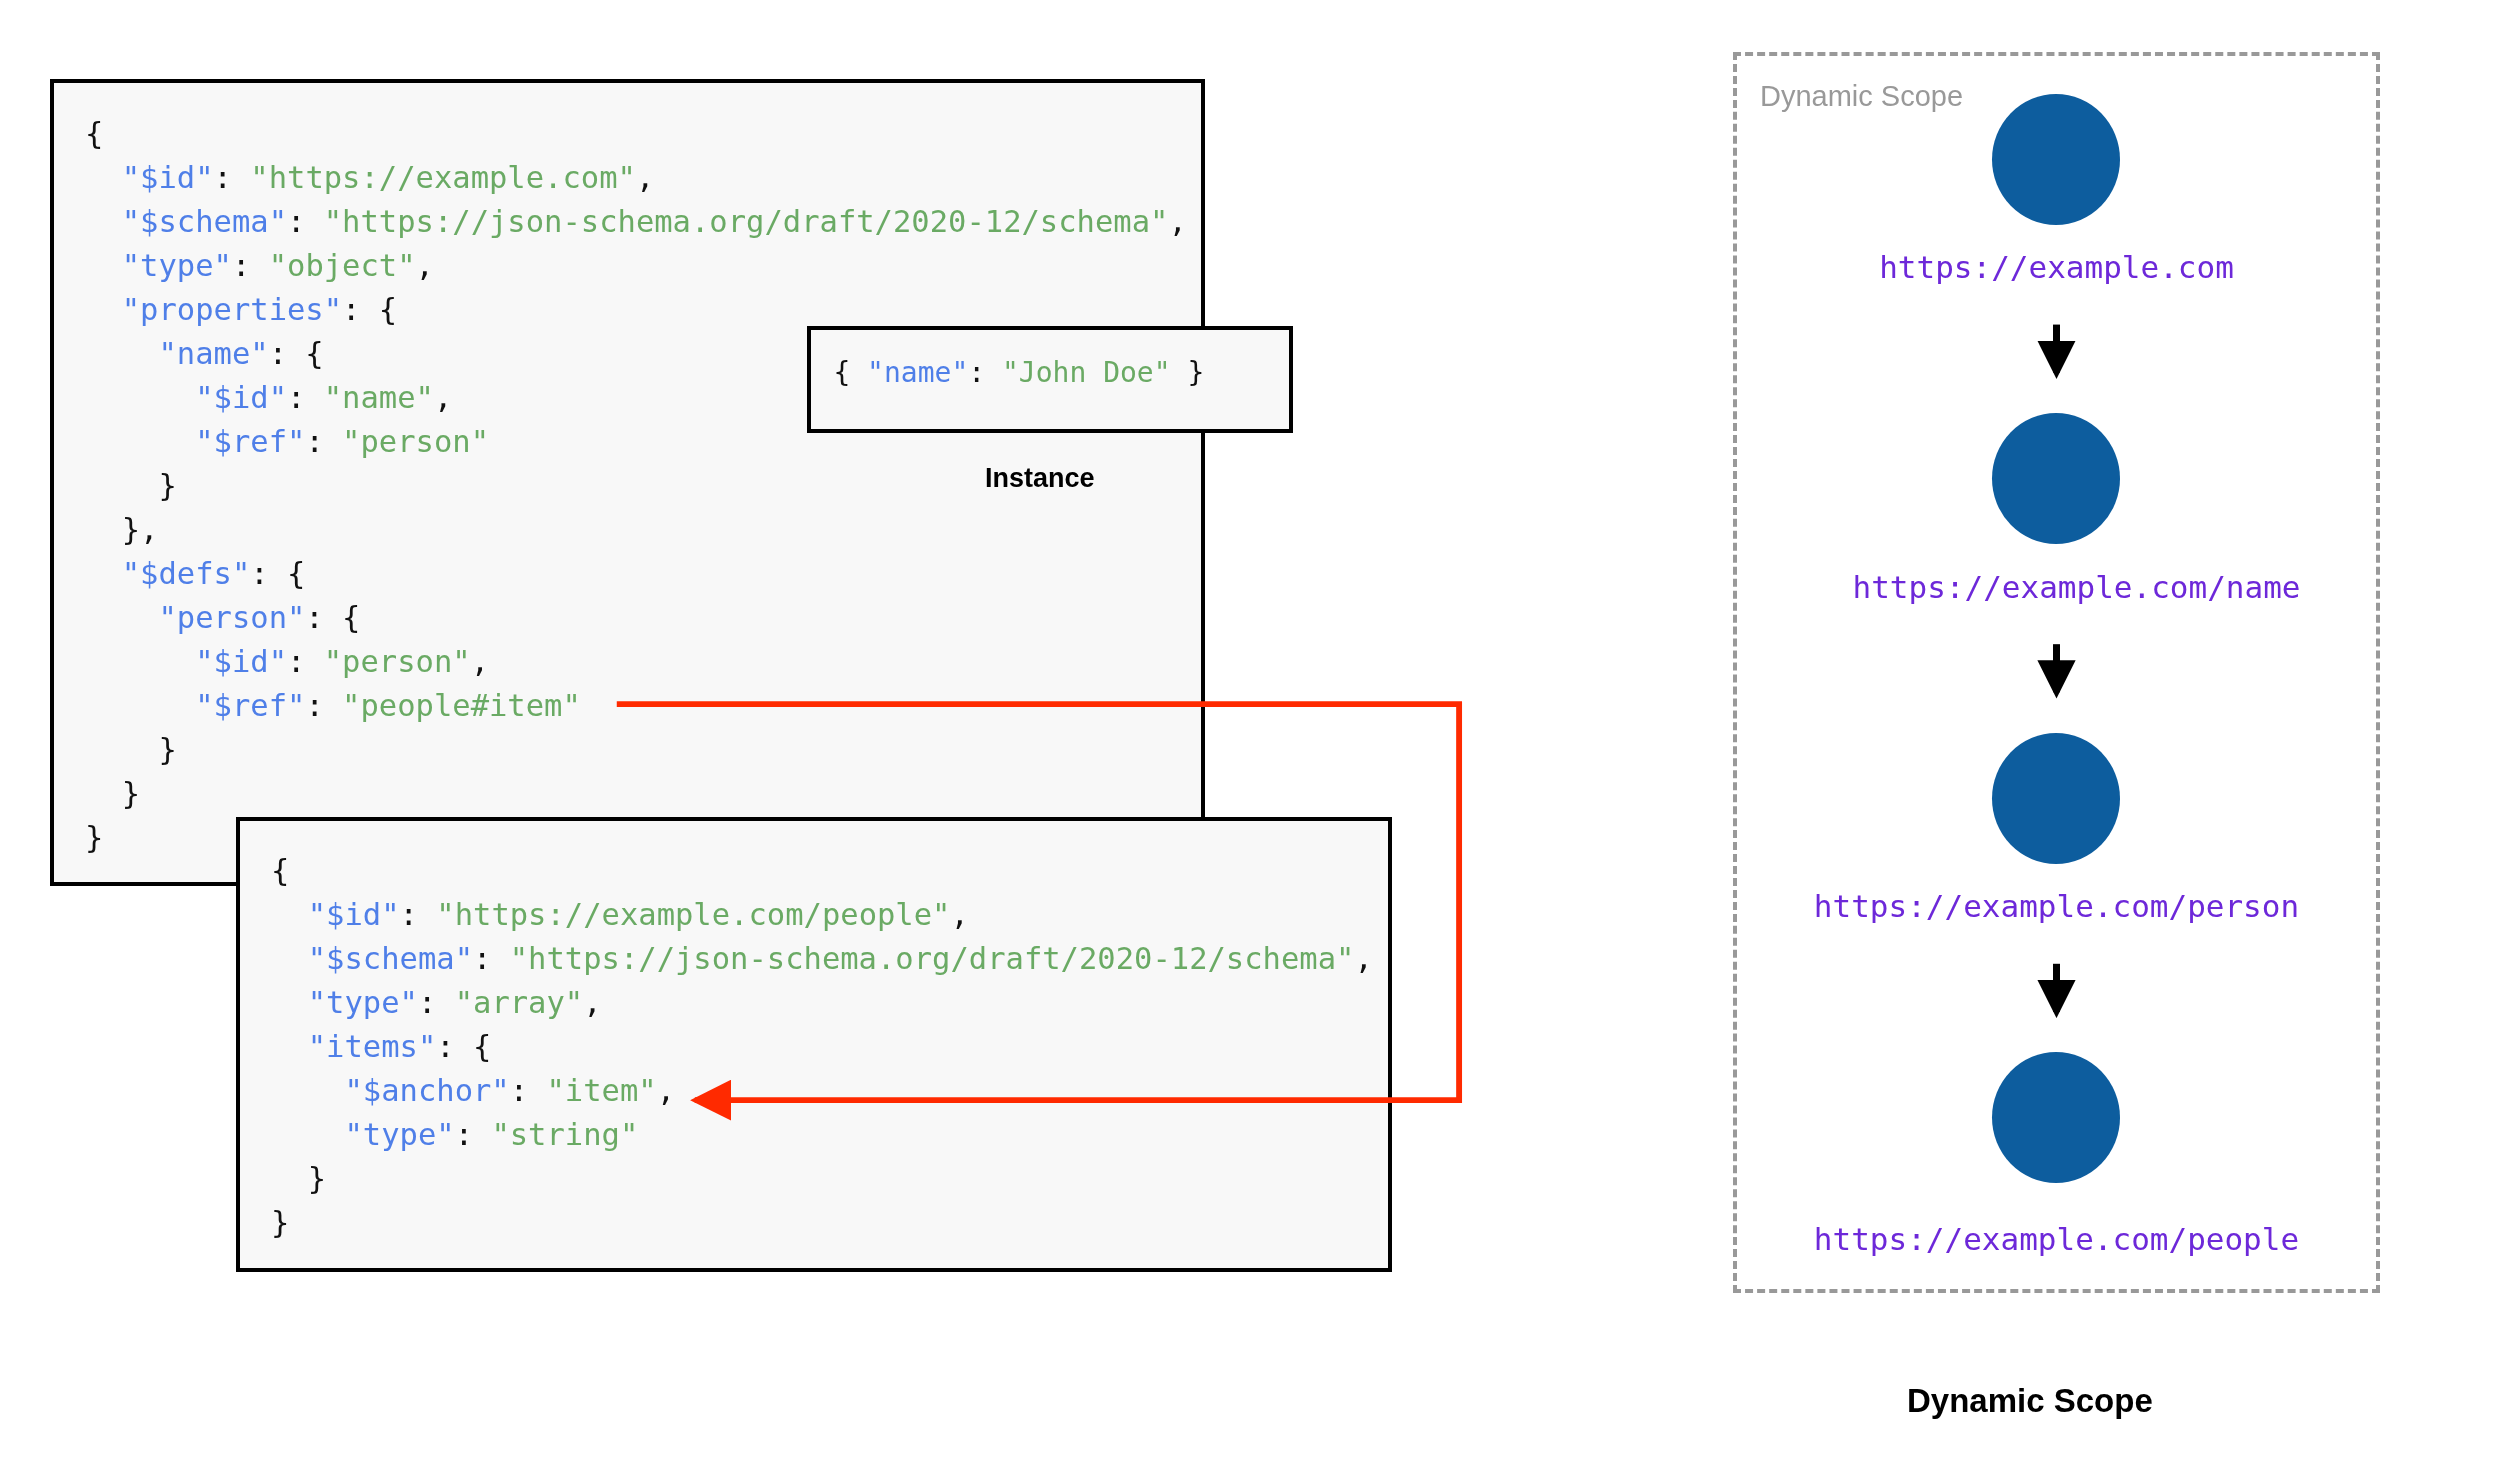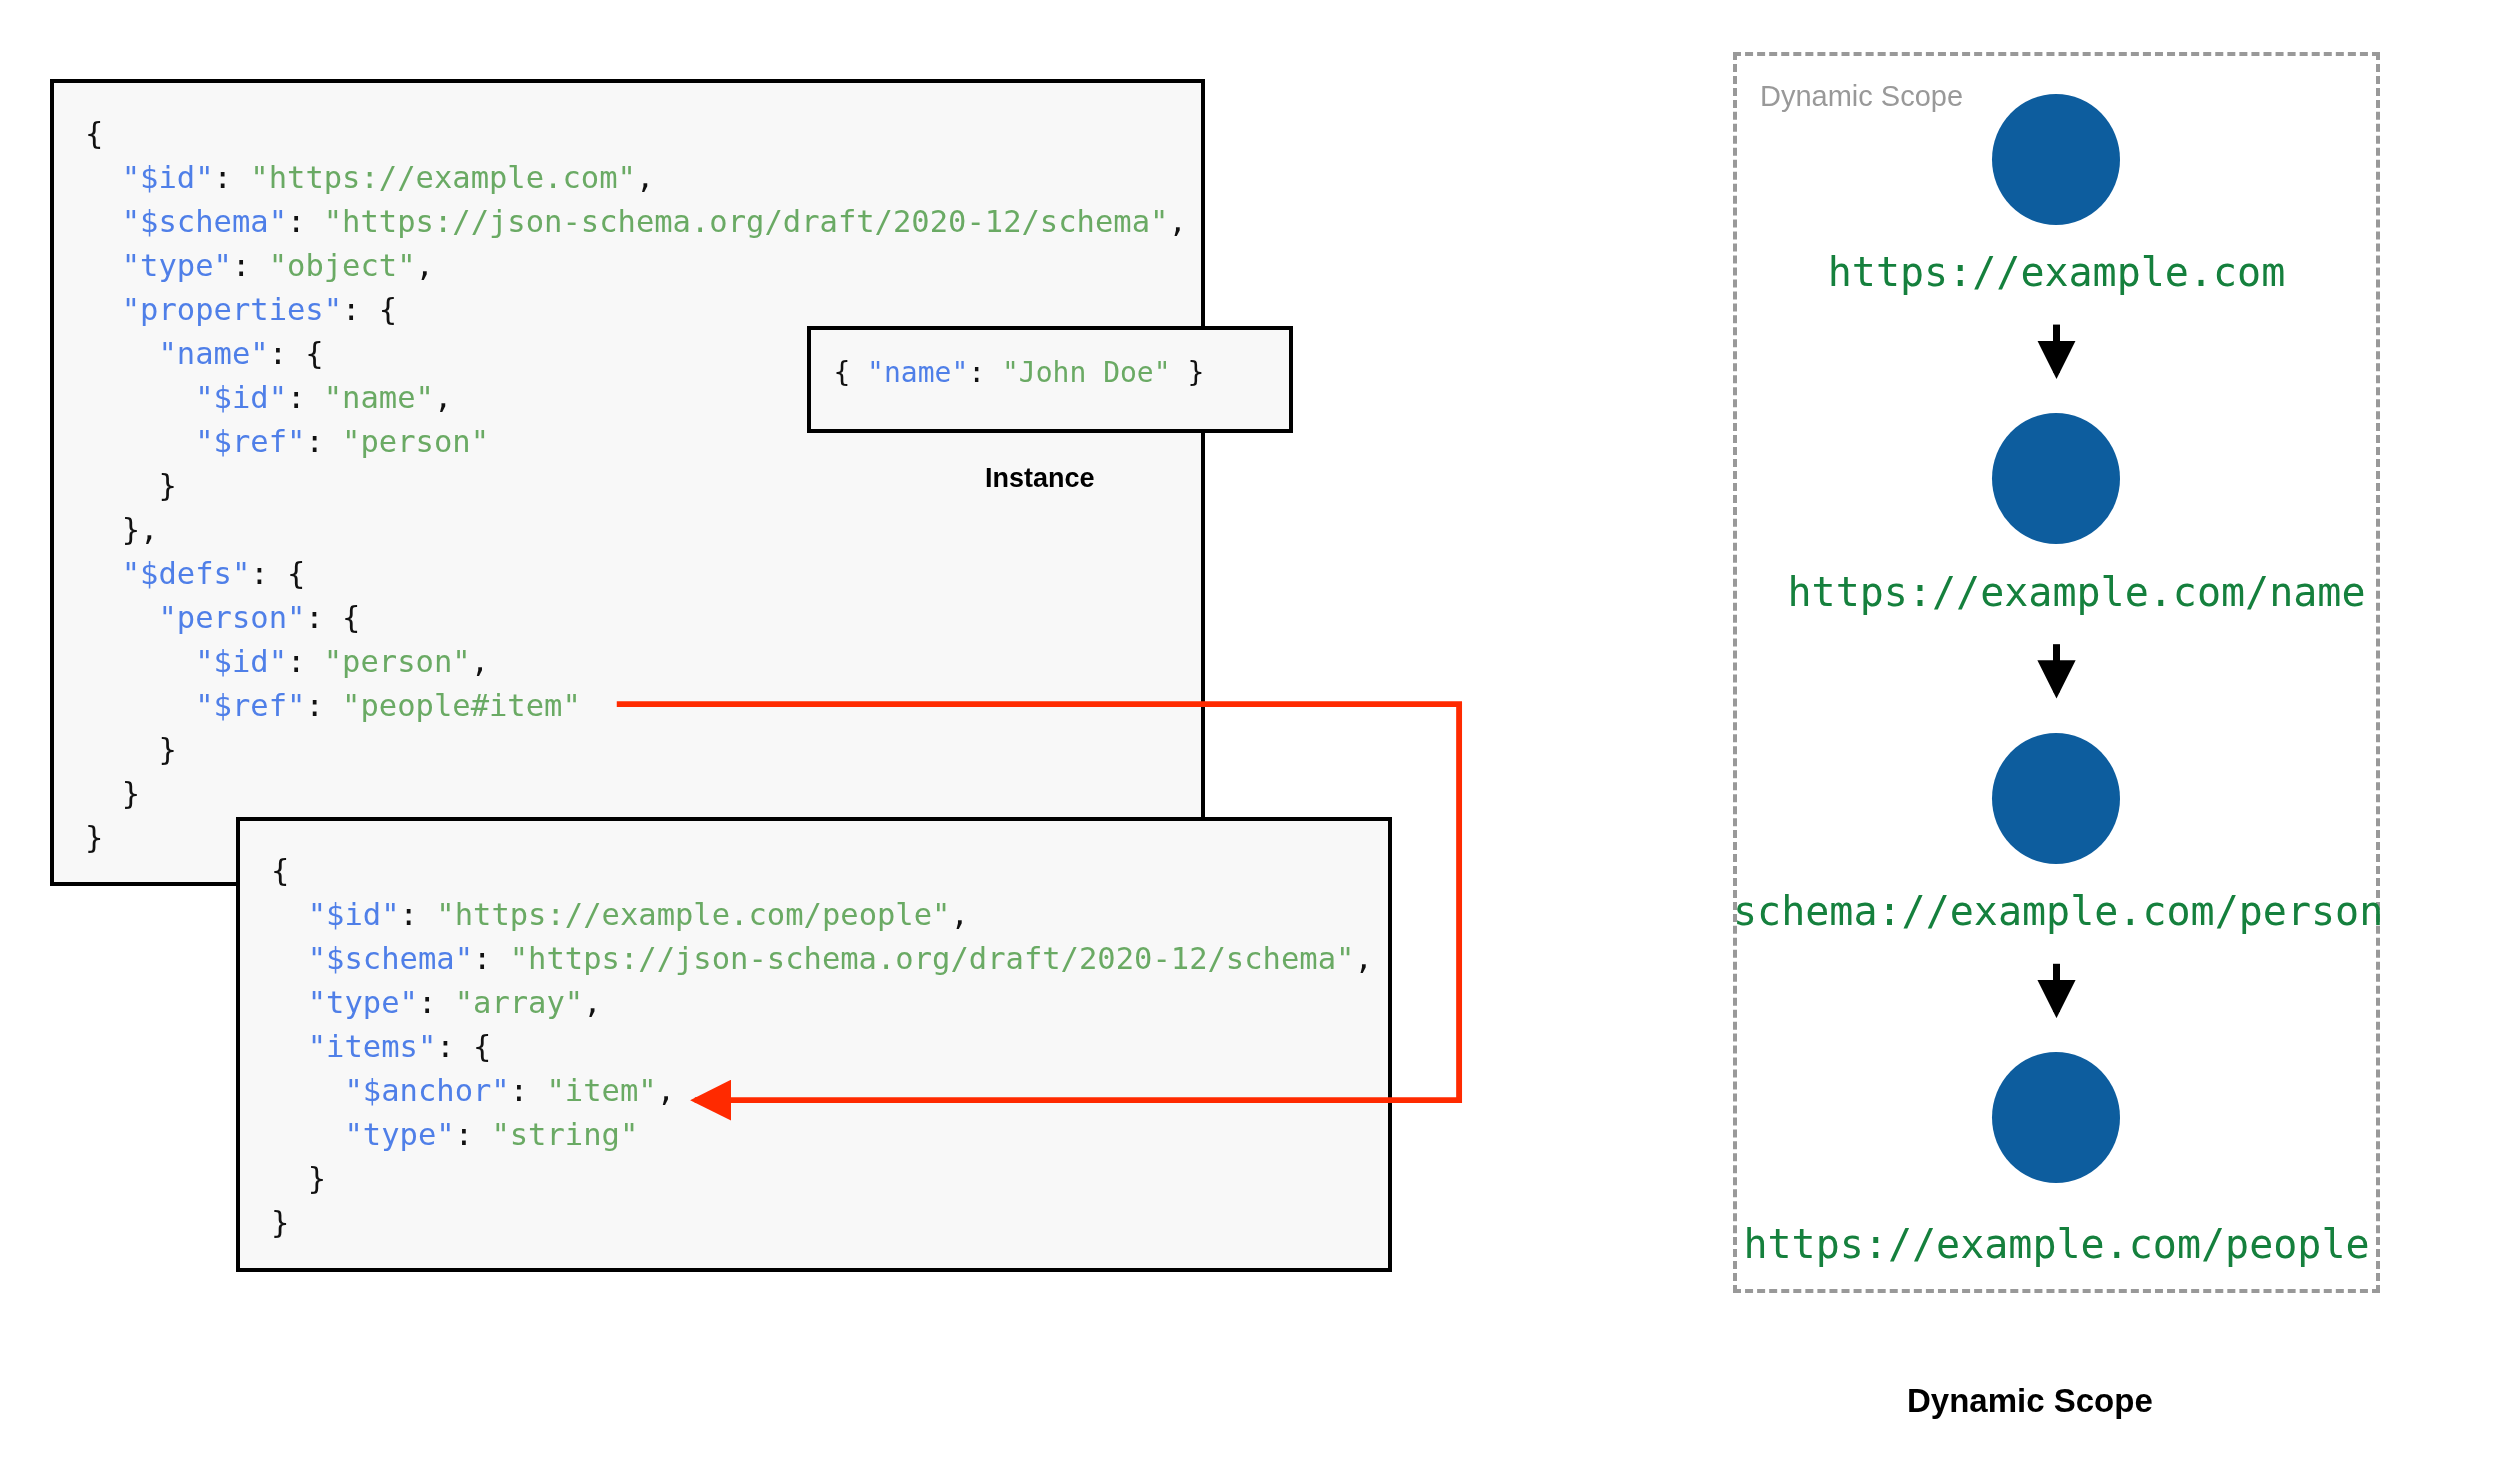--- a/index.html
+++ b/index.html
@@ -69,22 +69,22 @@
   }
   .node{
     position:absolute;
     width:128px;height:131px;
     background:#0d5d9e;
     border-radius:50%;
   }
   .node-label{
     position:absolute;
     font-family:"DejaVu Sans Mono","Liberation Mono",monospace;
-    font-size:40px;
-    color:#15803d;
+    font-size:31px;
+    color:#6d28d9;
     white-space:nowrap;
     text-align:center;
   }
   #scope-arrows{position:absolute;left:1733px;top:52px;width:647px;height:1241px;
                 pointer-events:none;}
 </style>
 </head>
 <body>
 
 <div class="stage">
@@ -113,21 +113,21 @@
 
   <div id="scope-panel"></div>
   <div id="scope-label">Dynamic Scope</div>
 
   <div id="scope-nodes">
       <div class="node" style="left: 1992px; top: 94px;"></div>
       <div class="node-label" style="left: 1733px; width: 647px; top: 249px;">https://example.com</div>
       <div class="node" style="left: 1992px; top: 413px;"></div>
       <div class="node-label" style="left: 1733px; width: 647px; top: 569px; padding-left: 20px;">https://example.com/name</div>
       <div class="node" style="left: 1992px; top: 733px;"></div>
-      <div class="node-label" style="left: 1733px; width: 647px; top: 888px;">schema://example.com/person</div>
+      <div class="node-label" style="left: 1733px; width: 647px; top: 888px;">https://example.com/person</div>
       <div class="node" style="left: 1992px; top: 1052px;"></div>
       <div class="node-label" style="left: 1733px; width: 647px; top: 1208px; margin-top: 13px;">https://example.com/people</div>
     </div>
 
   <svg id="scope-arrows" viewBox="0 0 1210 2322">
     <defs>
       <marker id="blkhead" markerWidth="5.5" markerHeight="5.5" refX="4.6" refY="2.75" orient="auto" markerUnits="strokeWidth">
         <path d="M5.5,2.75 L0,0 L0,5.5 z" fill="#000000"></path>
       </marker>
     </defs>

